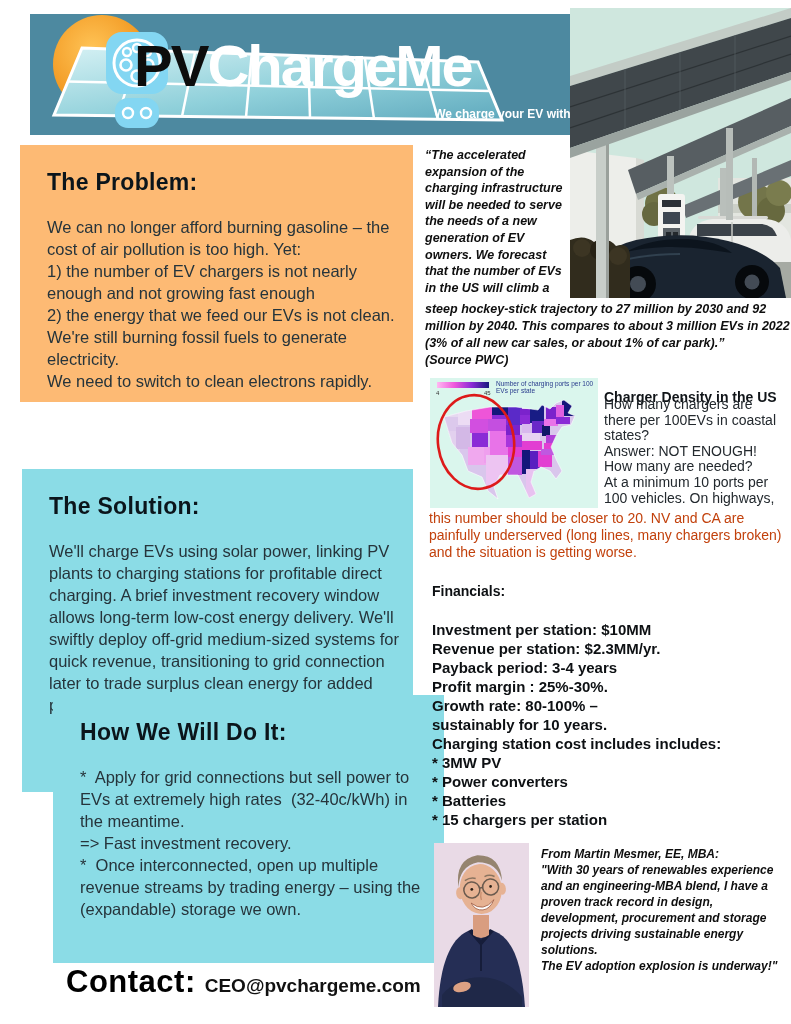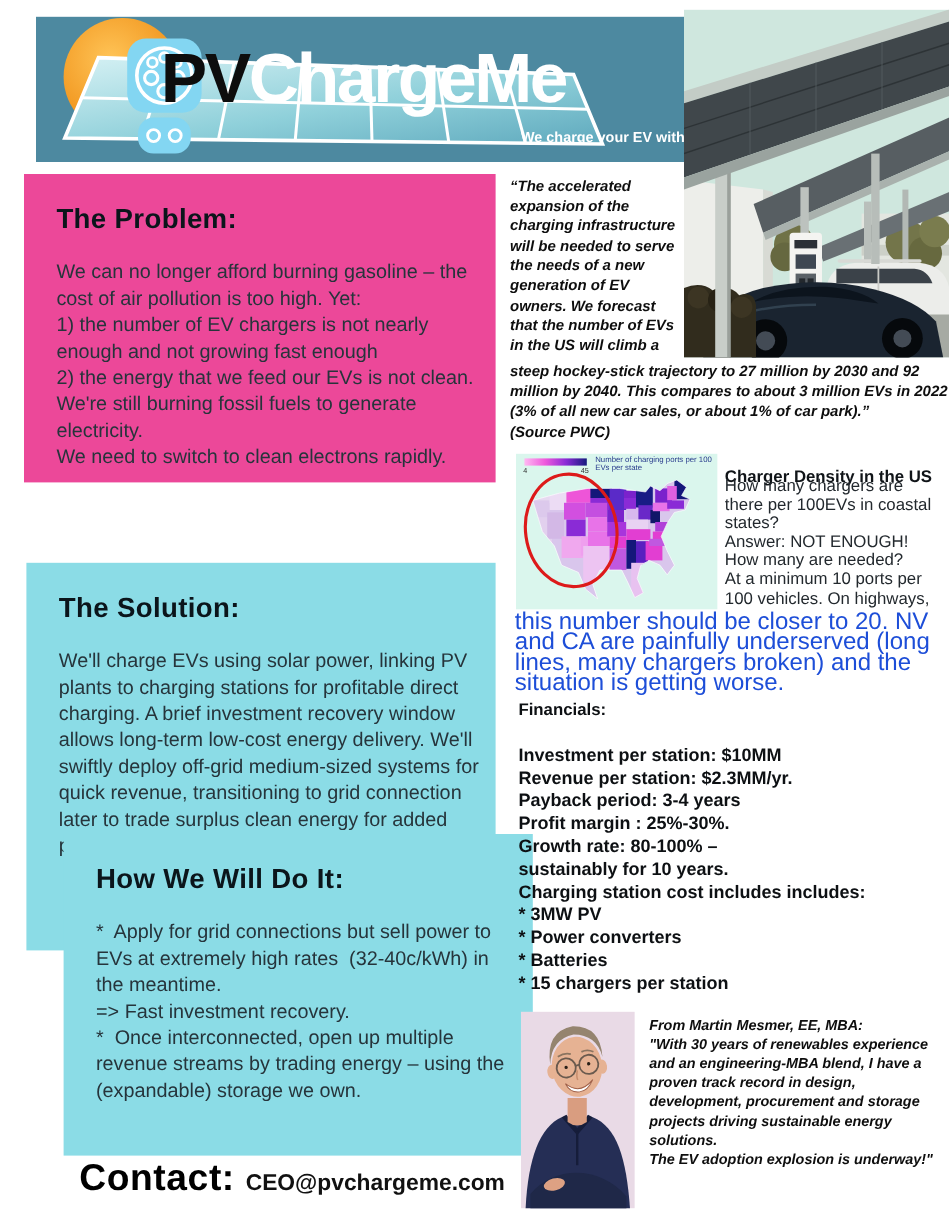--- a/index.html
+++ b/index.html
@@ -11,38 +11,38 @@
   .banner{left:30px;top:14px;width:590px;height:121px;background:#4d89a0;overflow:hidden;}
   .banner svg{position:absolute;left:0;top:0;}
   .brand{position:absolute;left:104px;top:18px;font-size:58px;font-weight:bold;letter-spacing:-2px;white-space:nowrap;}
   .brand .pv{color:#0d0d0d;}
   .brand .rest{color:#ffffff;}
   .tagline{position:absolute;left:0;top:93px;width:100%;text-align:right;color:#ffffff;
            font-size:12px;font-weight:bold;}
 
   
   .tealbox{background:#8bdce6;padding:24px 12px 0 27px;box-sizing:border-box;}
-  .tealbox.light{background:#ec4899;}
+  .tealbox.light{background:#fdba74;}
   .box-title{font-size:23px;font-weight:bold;color:#0b151b;margin:0 0 20px 0;letter-spacing:.3px;}
   .box-body{font-size:16.5px;line-height:22px;color:#26343b;}
   .box-body .blk{display:block;white-space:pre-wrap;}
   .box-body .b{font-weight:normal;}
   .problem{left:20px;top:145px;width:393px;height:257px;}
   .solution{left:22px;top:425px;width:391px;height:323px;margin-top:44px;}
   .howbox{left:22px;top:695px;width:391px;height:268px;margin-left:31px;}
 
   
   .quote{font-size:12.5px;font-weight:bold;font-style:italic;color:#0e0e0e;}
   .q1{left:425px;top:147px;width:146px;line-height:16.6px;}
   .q2{left:425px;top:301px;width:366px;line-height:17px;white-space:pre-wrap;}
   .qsrc{left:425px;top:352px;width:200px;line-height:17px;}
 
   .density-head{left:604px;top:378px;width:187px;font-size:14px;font-weight:bold;color:#101418;margin-top:11px;}
   .density-side{left:604px;top:397px;width:187px;font-size:14px;line-height:15.6px;color:#23292e;white-space:pre-line;}
-  .density-cont{left:429px;top:510px;width:362px;font-size:20px;line-height:17px;color:#1d4ed8;}
+  .density-cont{left:429px;top:510px;width:362px;font-size:14px;line-height:17px;color:#c2410c;}
 
   .fin-head{left:432px;top:583px;font-size:14px;font-weight:bold;color:#0d1013;}
   .fin-lines{left:432px;top:620px;width:360px;font-size:15px;font-weight:bold;line-height:19px;
              color:#0d1013;white-space:pre-line;}
 
   .founder-text{left:541px;top:846px;width:252px;font-size:12px;font-weight:bold;font-style:italic;
                 color:#0e0e0e;line-height:16px;}
   .founder-text .blk{display:block;}
 
   .contact{left:66px;top:964px;display:flex;align-items:baseline;gap:9px;}

